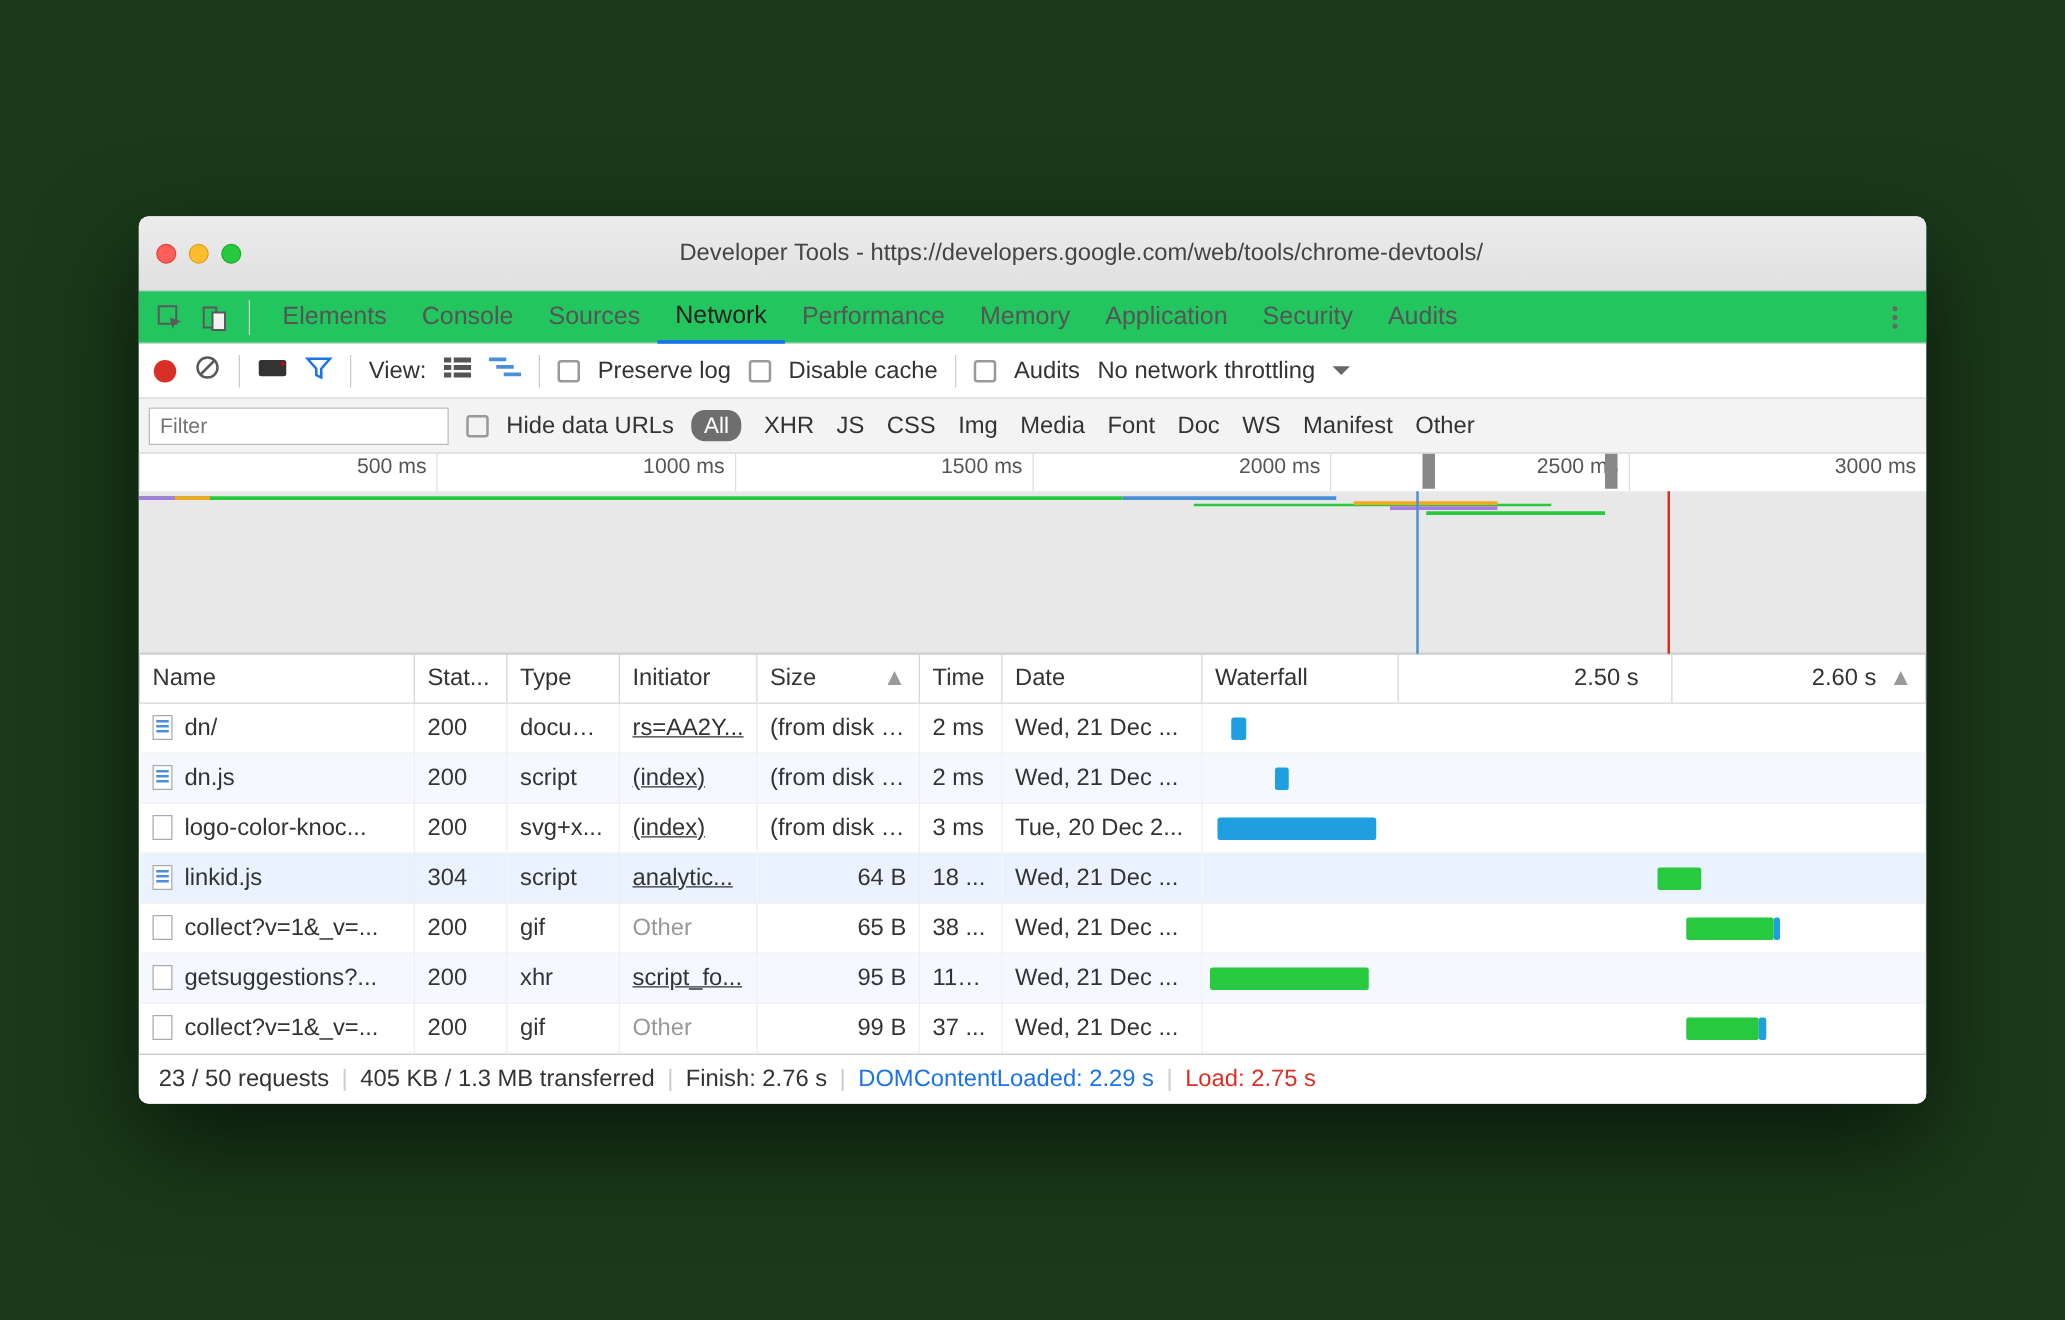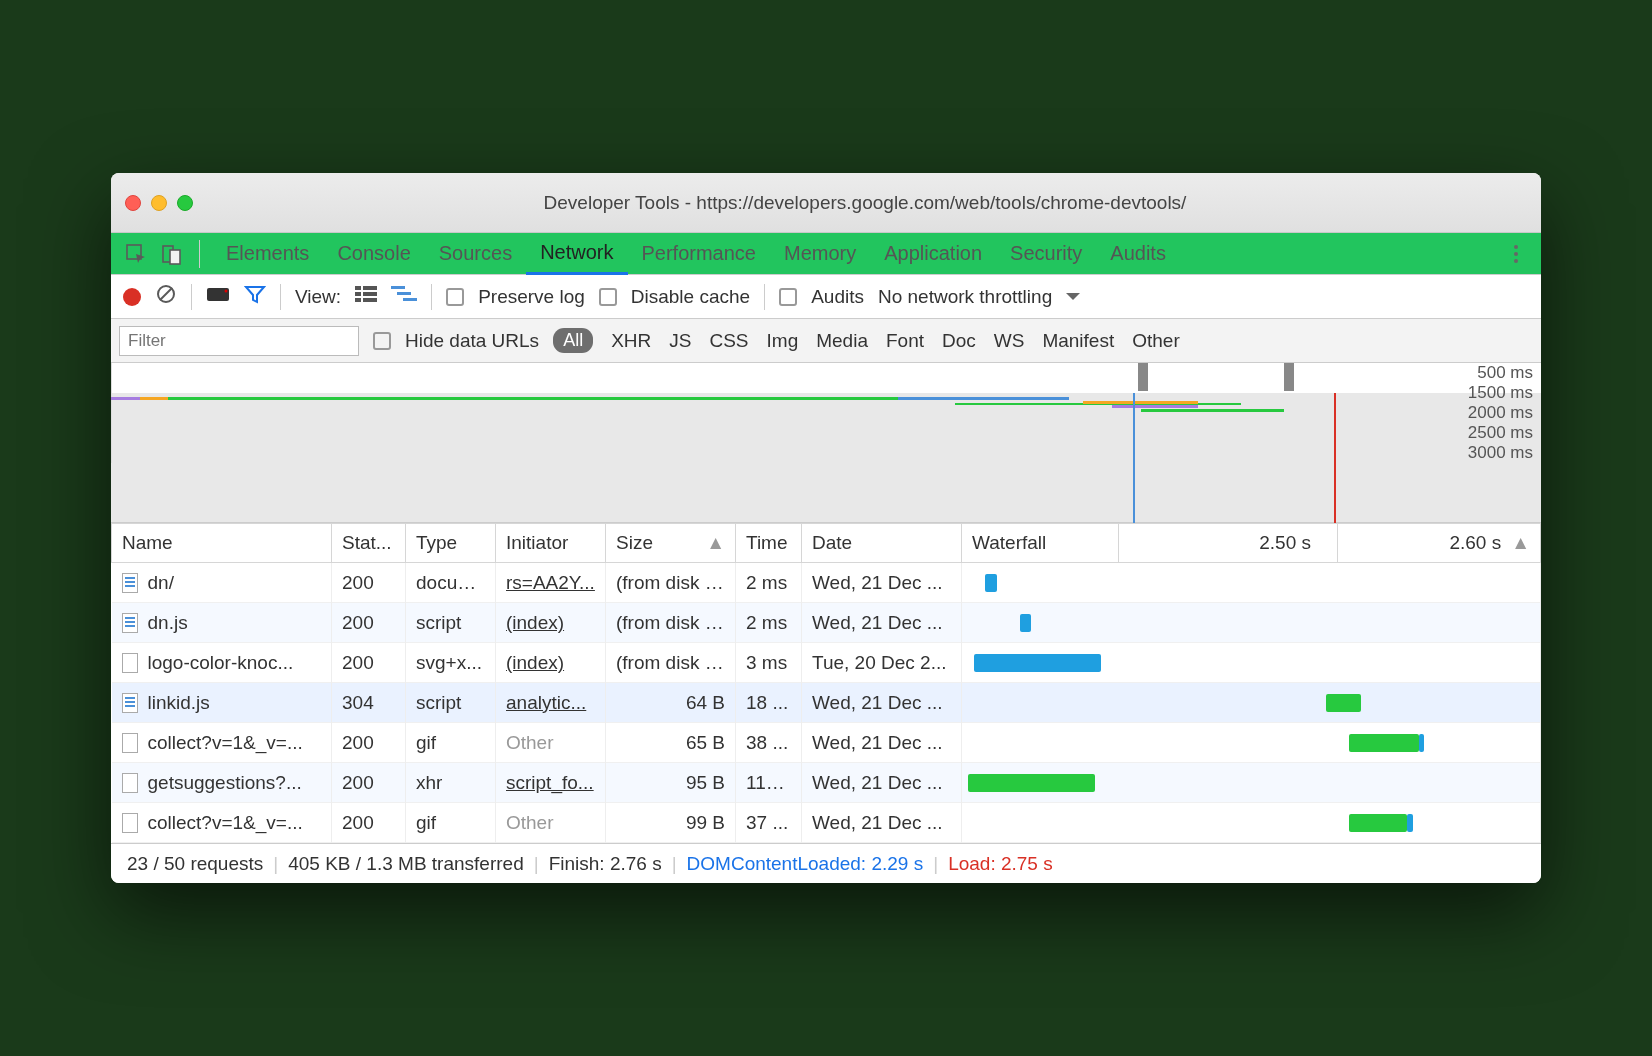--- a/index.html
+++ b/index.html
@@ -79,21 +79,21 @@
   font-size:19px;
   color:#333;
 }
 .filter-input {
   width:240px; height:30px; border:1px solid #bbb; background:#fff; padding:0 8px; font-size:17px; color:#888;
 }
 .pill { background:#6e6e6e; color:#fff; padding:2px 10px; border-radius:11px; font-size:18px; }
 .ftype { cursor:pointer; }
 
 .overview { height: 160px; background:#e8e8e8; border-bottom:1px solid #ccc; position:relative; }
-.overview .ruler { height:30px; display:flex; background:#fff;flex-direction:column; }
+.overview .ruler { height:30px; display:flex; background:#fff; }
 .overview .tick { flex:1; text-align:right; padding-right:8px; font-size:17px; color:#555; border-left:1px solid #ddd; position:relative; }
 .overview .graph { position:relative; height:130px; }
 .overview .bar { position:absolute; height:3px; top:4px; }
 .overview .marker { position:absolute; top:0; bottom:0; width:2px; }
 
 .table { width:100%; border-collapse:collapse; table-layout:fixed; }
 .table th { text-align:left; font-weight:400; font-size:19px; padding:8px 10px; border:1px solid #d6d6d6; background:#fff; color:#333; white-space:nowrap; overflow:hidden; text-overflow:ellipsis; }
 .table td { font-size:19px; padding:6px 10px; border-right:1px solid #eee; white-space:nowrap; overflow:hidden; text-overflow:ellipsis; color:#333; }
 .table tbody tr { border-bottom:1px solid #f0f0f0; height:40px; }
 .table tbody tr:nth-child(odd) { background:#fff; }
@@ -233,20 +233,21 @@
         <span class="ftype">Doc</span>
         <span class="ftype">WS</span>
         <span class="ftype">Manifest</span>
         <span class="ftype">Other</span>
       </div>
   </div>
 
   <div class="overview">
     <div class="ruler" id="ruler">
         <div class="tick">500 ms</div>
+        <div class="tick">1000 ms</div>
         <div class="tick">1500 ms</div>
         <div class="tick">2000 ms</div>
         <div class="tick">2500 ms</div>
         <div class="tick">3000 ms</div>
       </div>
     <div class="graph">
       <div class="bar" style="left:0%;width:55%;background:#27c93f;"></div>
       <div class="bar" style="left:0%;width:2%;background:#a67ce0;"></div>
       <div class="bar" style="left:2%;width:2%;background:#f5a623;"></div>
       <div class="bar" style="left:55%;width:12%;background:#4a90d9;top:4px;"></div>

